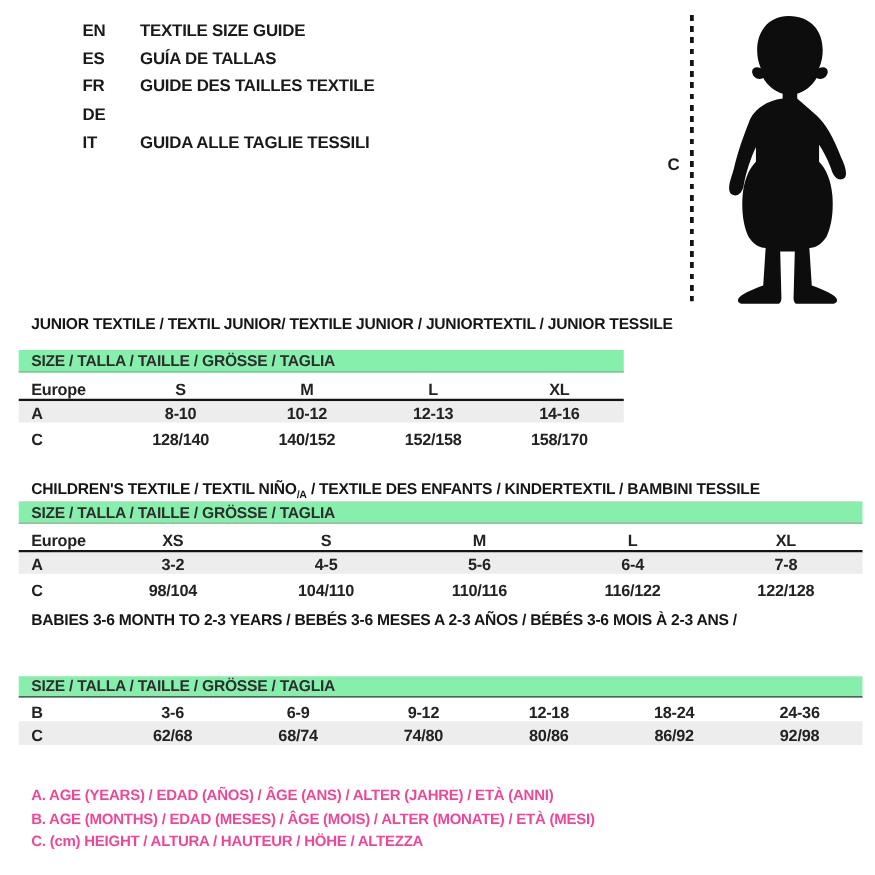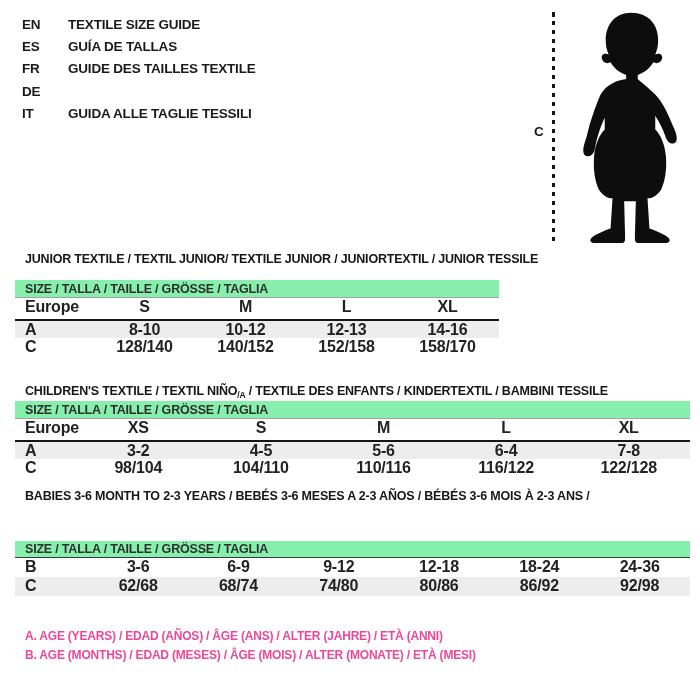--- a/index.html
+++ b/index.html
@@ -2,39 +2,39 @@
 <html><head>
 <meta charset="utf-8">
 <style>
   html,body{margin:0;padding:0;background:#fff;}
   .page{
     position:relative;width:700px;height:700px;background:#ffffff;overflow:hidden;
     font-family:"Liberation Sans",sans-serif;color:#1a1a1a;letter-spacing:-0.2px;
   }
   
   .lang-block{position:absolute;left:22px;top:13px;}
-  .lang-row{display:flex;height:22.3px;align-items:center;font-weight:bold;font-size:13.5px;}
+  .lang-row{display:flex;height:22.3px;align-items:center;font-weight:bold;font-size:13.5px;margin-left:44px;}
   .lang-code{width:46px;flex:none;}
   .lang-label{white-space:nowrap;}
   
   .figure-c-label{position:absolute;left:534px;top:124px;font-weight:bold;font-size:13.5px;}
   .dotted-line{
     position:absolute;left:552px;top:12px;width:2.6px;height:229px;
     background:repeating-linear-gradient(to bottom,#141414 0 4.5px,transparent 4.5px 9px);
   }
   .toddler{position:absolute;left:562px;top:4px;width:136px;height:244px;}
   
   .sec-title{position:absolute;left:25px;font-weight:bold;font-size:12.5px;white-space:nowrap;color:#161616;}
   .sec-title .sub{font-size:8.5px;vertical-align:-3px;}
   .tbl{position:absolute;left:15px;}
   .bar{
     background:#86efac;border-bottom:1px solid #a3a3a3;color:#2e2e2e;
     font-weight:bold;font-size:12.5px;padding-left:10px;display:flex;align-items:center;
   }
-  .trow{display:flex;align-items:flex-start;font-weight:bold;font-size:16px;color:#222;}
+  .trow{display:flex;align-items:flex-end;font-weight:bold;font-size:13px;color:#222;}
   .trow .lab{padding-left:10px;flex:none;}
   .trow .cell{text-align:center;flex:none;}
   .blackline{height:2px;background:#151515;}
   .altbg{background:#ededed;}
   
   .tbl1{top:280px;width:484px;}
   .tbl1 .bar{height:17px;}
   .tbl1 .trow{height:21px;}
   .tbl1 .r-a{height:17px;}
   .tbl1 .lab{width:69px;}
@@ -213,15 +213,16 @@
       <span class="cell">74/80</span>
       <span class="cell">80/86</span>
       <span class="cell">86/92</span>
       <span class="cell">92/98</span>
     </div>
   </div>
 
   <div class="legend">
     <div>A. AGE (YEARS) / EDAD (AÑOS) / ÂGE (ANS) / ALTER (JAHRE) / ETÀ (ANNI)</div>
     <div>B. AGE (MONTHS) / EDAD (MESES) / ÂGE (MOIS) / ALTER (MONATE) / ETÀ (MESI)</div>
+    <div>C. (cm) HEIGHT / ALTURA / HAUTEUR / HÖHE / ALTEZZA</div>
   </div>
 
 </div>
 
 </body></html>

